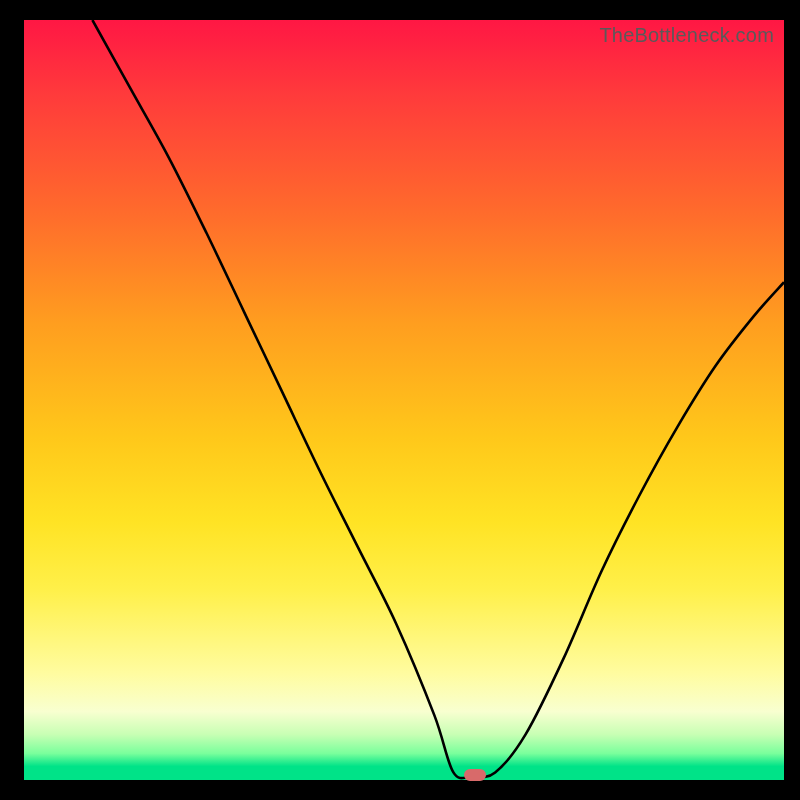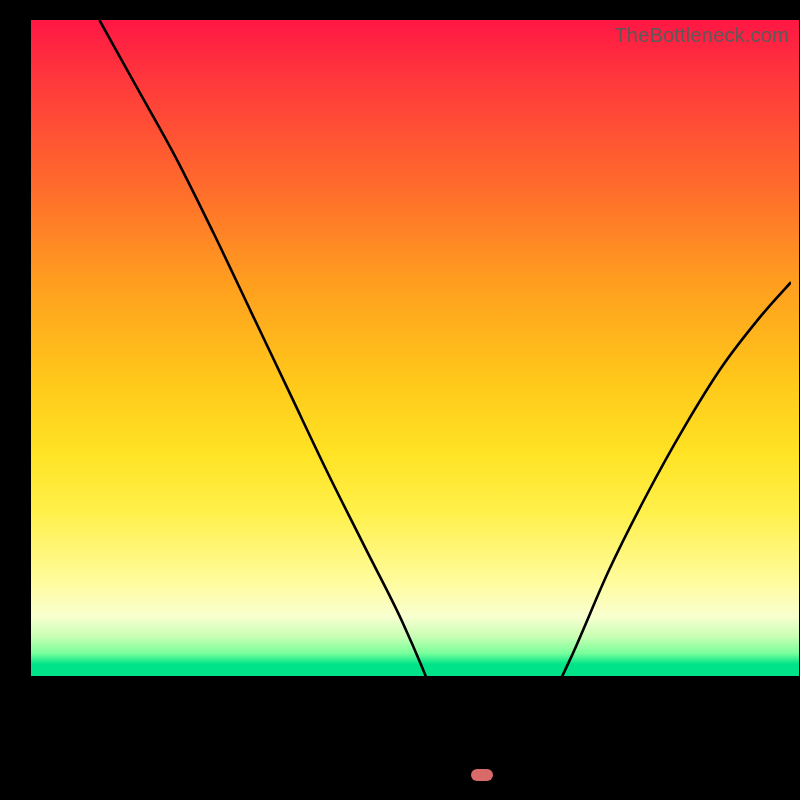--- a/index.html
+++ b/index.html
@@ -12,40 +12,39 @@
     font-family: Arial, Helvetica, sans-serif;
   }
   .frame {
     position: relative;
     width: 800px;
     height: 800px;
     background: #000;
   }
   .plot {
     position: absolute;
-    left: 31px;
+    left: 24px;
     top: 20px;
     width: 760px;
-    height: 656px;
+    height: 760px;
     background: linear-gradient(to bottom,
       #ff1744 0%,
       #ff3b3b 10%,
       #ff6a2c 25%,
       #ff9e1f 40%,
       #ffc81a 55%,
       #ffe324 66%,
       #fff04a 75%,
       #fffca0 86%,
       #f8ffd0 91%,
       #c8ffb4 94%,
       #7aff9c 96.5%,
       #00e388 98.2%,
       #00e388 100%
     );
-    padding-left: 8px;
   }
   .watermark {
     position: absolute;
     top: 4px;
     right: 10px;
     color: #5a5a5a;
     font-size: 20px;
     font-weight: 500;
     letter-spacing: 0.2px;
     user-select: none;

